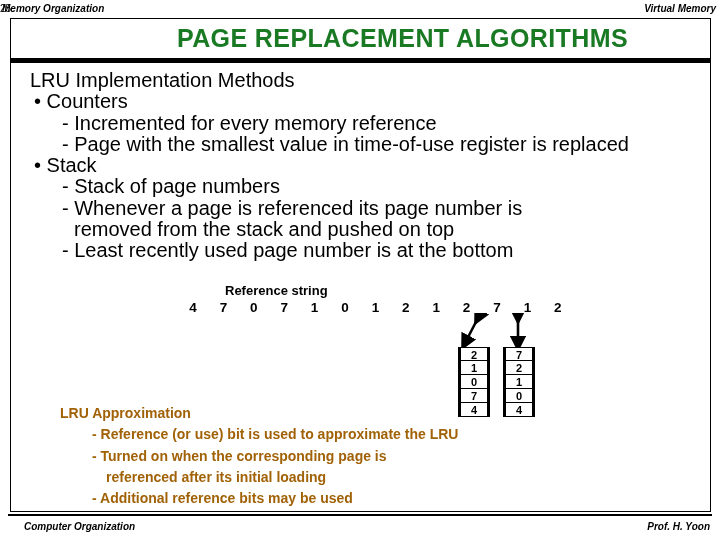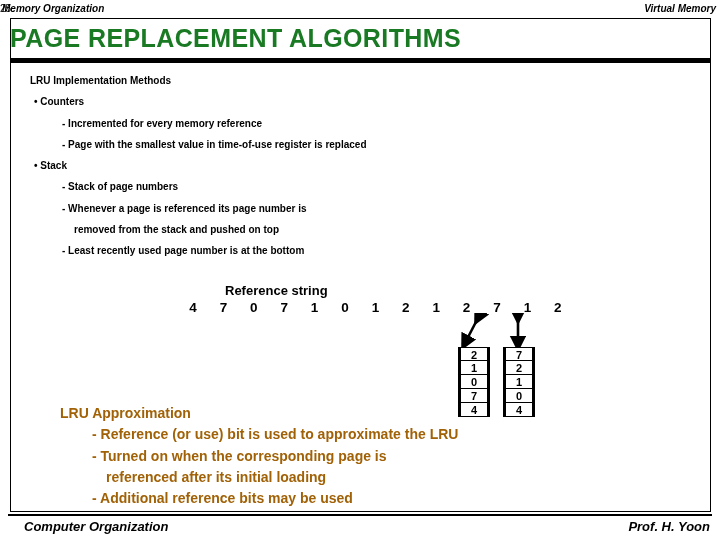--- a/index.html
+++ b/index.html
@@ -44,21 +44,21 @@
     border: 1.5px solid #000000;
     box-sizing: border-box;
   }
 
   
   .title {
     position: absolute;
     left: 10px;
     top: 24px;
     width: 618px;
-    text-align: left;
+    text-align: right;
     font-family: "Liberation Sans", sans-serif;
     font-size: 25px;
     font-weight: bold;
     letter-spacing: 0.4px;
     color: #1a7a24;
     white-space: nowrap;
   }
   .title-rule {
     position: absolute;
     left: 11px;
@@ -68,22 +68,22 @@
     background: #000000;
   }
 
   
   .body-text {
     position: absolute;
     left: 30px;
     top: 70px;
     width: 660px;
     font-family: "Liberation Sans", sans-serif;
-    font-size: 10px;
-    font-weight: bold;
+    font-size: 20px;
+    font-weight: normal;
     line-height: 21.3px;
     color: #000000;
     white-space: nowrap;
   }
   .body-text .ln { display: block; }
   .ind0 { padding-left: 0px; }
   .ind1 { padding-left: 4px; }
   .ind2 { padding-left: 32px; }
   .ind3 { padding-left: 44px; }
 
@@ -181,21 +181,21 @@
     width: 704px;
     height: 1.5px;
     background: #000000;
   }
   .ftr {
     position: absolute;
     top: 519px;
     height: 16px;
     line-height: 16px;
     font-family: "Liberation Sans", sans-serif;
-    font-size: 13px;
+    font-size: 10px;
     font-weight: bold;
     font-style: italic;
     color: #000000;
     white-space: nowrap;
   }
   .ftr-left  { left: 24px; }
   .ftr-right { right: 10px; }
 </style>
 </head>
 <body>

